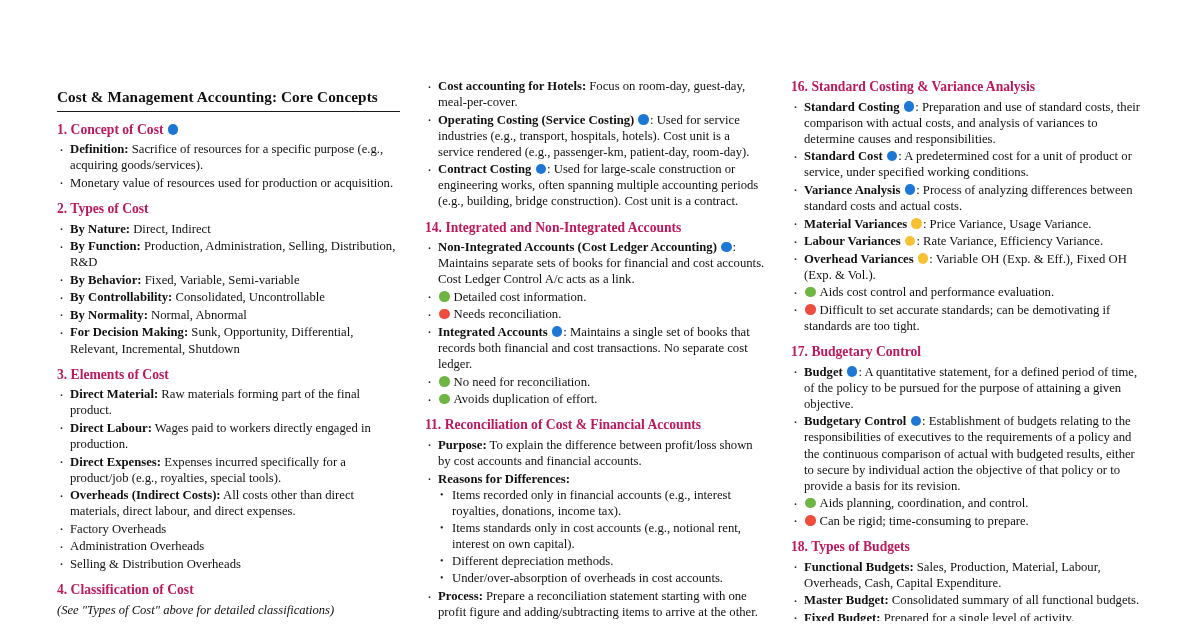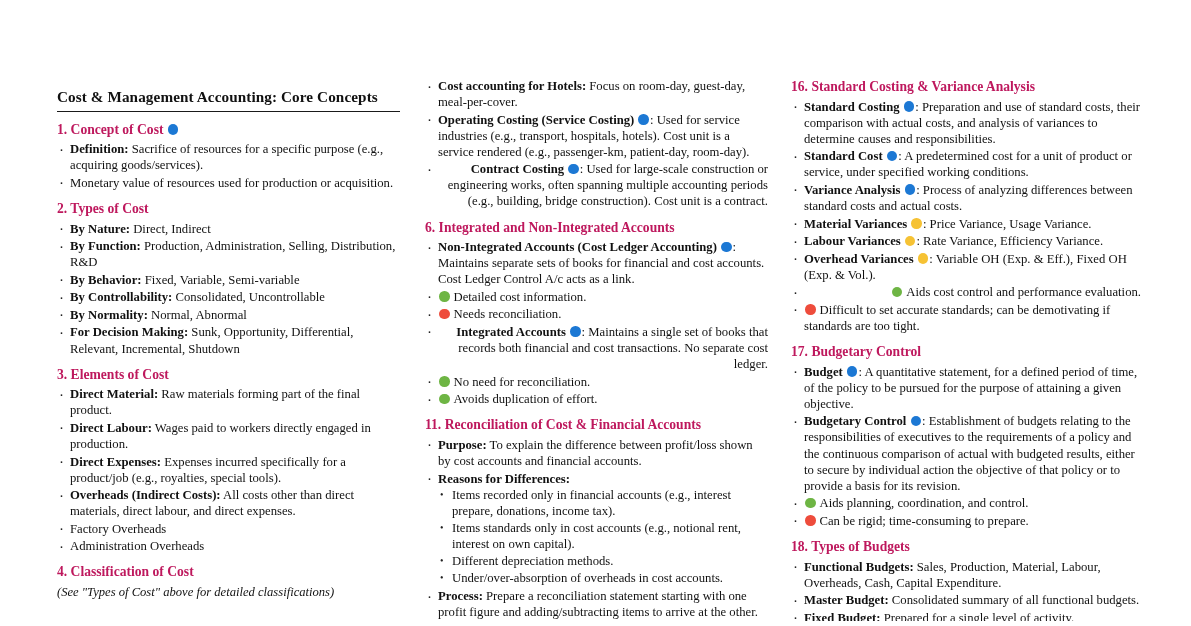--- a/index.html
+++ b/index.html
@@ -99,21 +99,21 @@
   }
   ul.lvl2 > li::before {
     content: "\2022";
     position: absolute;
     left: 2px;
     top: -0.5px;
     font-size: 10px;
     line-height: 1.52;
     color: #222;
   }
-  li.gap-top { margin-top: 7px; text-align: right; }
+  li.gap-top { margin-top: 7px; }
 
   b, .lbl { font-weight: bold; }
 
   .dot {
     display: inline-block;
     width: 10.5px;
     height: 10.5px;
     border-radius: 50%;
     vertical-align: -1px;
     margin: 0 1px;
@@ -150,47 +150,48 @@
             <li><b>For Decision Making:</b><span> Sunk, Opportunity, Differential, Relevant, Incremental, Shutdown</span></li>
           </ul>
           <div class="section-head"><span>3. Elements of Cost</span></div>
           <ul class="lvl1">
             <li><b>Direct Material:</b><span> Raw materials forming part of the final product.</span></li>
             <li><b>Direct Labour:</b><span> Wages paid to workers directly engaged in production.</span></li>
             <li><b>Direct Expenses:</b><span> Expenses incurred specifically for a product/job (e.g., royalties, special tools).</span></li>
             <li><b>Overheads (Indirect Costs):</b><span> All costs other than direct materials, direct labour, and direct expenses.</span></li>
             <li><span>Factory Overheads</span></li>
             <li><span>Administration Overheads</span></li>
+            <li><span>Selling &amp; Distribution Overheads</span></li>
           </ul>
           <div class="section-head"><span>4. Classification of Cost</span></div>
           <div class="note-italic">(See "Types of Cost" above for detailed classifications)</div>
         </div>
     </div>
 
     <div class="col col-2">
       <div id="col2-body">
           <ul class="lvl1">
             <li><b>Cost accounting for Hotels:</b><span> Focus on room-day, guest-day, meal-per-cover.</span></li>
             <li><b>Operating Costing (Service Costing)</b> <span class="dot dot-blue"></span><span>: Used for service industries (e.g., transport, hospitals, hotels). Cost unit is a service rendered (e.g., passenger-km, patient-day, room-day).</span></li>
             <li class="gap-top"><b>Contract Costing</b> <span class="dot dot-blue"></span><span>: Used for large-scale construction or engineering works, often spanning multiple accounting periods (e.g., building, bridge construction). Cost unit is a contract.</span></li>
           </ul>
-          <div class="section-head"><span>6. Integrated and Non-Integrated Accounts</span></div>
+          <div class="section-head"><span>14. Integrated and Non-Integrated Accounts</span></div>
           <ul class="lvl1">
             <li><b>Non-Integrated Accounts (Cost Ledger Accounting)</b> <span class="dot dot-blue"></span><span>: Maintains separate sets of books for financial and cost accounts. Cost Ledger Control A/c acts as a link.</span></li>
             <li class="badge-item"><span class="dot dot-green"></span><span>Detailed cost information.</span></li>
             <li class="badge-item"><span class="dot dot-red"></span><span>Needs reconciliation.</span></li>
             <li class="gap-top"><b>Integrated Accounts</b> <span class="dot dot-blue"></span><span>: Maintains a single set of books that records both financial and cost transactions. No separate cost ledger.</span></li>
             <li class="badge-item"><span class="dot dot-green"></span><span>No need for reconciliation.</span></li>
             <li class="badge-item"><span class="dot dot-green"></span><span>Avoids duplication of effort.</span></li>
           </ul>
           <div class="section-head"><span>11. Reconciliation of Cost &amp; Financial Accounts</span></div>
           <ul class="lvl1">
             <li><b>Purpose:</b><span> To explain the difference between profit/loss shown by cost accounts and financial accounts.</span></li>
             <li><b>Reasons for Differences:</b><ul class="lvl2">
-                <li>Items recorded only in financial accounts (e.g., interest prepare, donations, income tax).</li>
+                <li>Items recorded only in financial accounts (e.g., interest royalties, donations, income tax).</li>
                 <li>Items standards only in cost accounts (e.g., notional rent, interest on own capital).</li>
                 <li>Different depreciation methods.</li>
                 <li>Under/over-absorption of overheads in cost accounts.</li>
               </ul></li>
             <li><b>Process:</b><span> Prepare a reconciliation statement starting with one profit figure and adding/subtracting items to arrive at the other.</span></li>
           </ul>
         </div>
     </div>
 
     <div class="col col-3">

